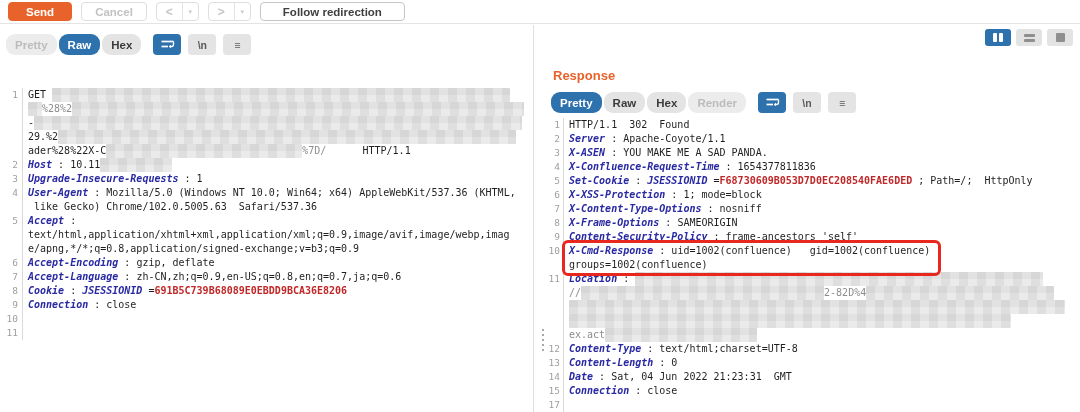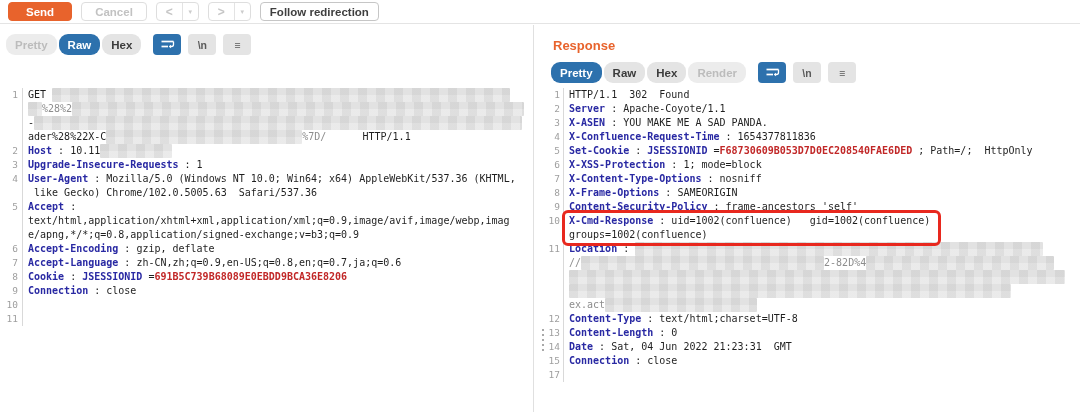--- a/index.html
+++ b/index.html
@@ -10,54 +10,54 @@
   }
   
   .toolbar{position:absolute;top:0;left:0;right:0;height:23px;display:flex;align-items:center;}
   .btn{height:19px;border-radius:4px;font-size:11.5px;font-weight:bold;
        display:inline-flex;align-items:center;justify-content:center;box-sizing:border-box;cursor:default;text-align:right;}
   .btn-send{margin-left:8px;padding:0 17px;background:var(--accent);border:1px solid var(--accent);color:#fff;}
   .btn-cancel{margin-left:9px;padding:4px 13px;background:#fff;border:1px solid #dedede;color:#c2c2c2;}
   .splitbtn{margin-left:9px;height:19px;display:inline-flex;border:1px solid #dedede;border-radius:4px;overflow:hidden;box-sizing:border-box;background:#fff;}
   .splitbtn .main{width:25px;display:flex;align-items:center;justify-content:center;color:#c6c6c6;font-size:12px;font-weight:bold;border-right:1px solid #e3e3e3;}
   .splitbtn .drop{width:15px;display:flex;align-items:center;justify-content:center;color:#cccccc;font-size:7px;}
-  .btn-follow{margin-left:9px;padding:0 9px;background:#fff;border:1px solid #c6c6c6;color:#3f3f3f;}
+  .btn-follow{margin-left:9px;padding:0 22px;background:#fff;border:1px solid #c6c6c6;color:#3f3f3f;}
   .top-divider{position:absolute;top:23px;left:0;right:0;height:1px;background:#e4e4e4;}
   
   .layoutbar{position:absolute;top:29px;right:7px;display:flex;gap:5px;}
   .laybtn{width:26px;height:17px;border-radius:3px;background:#e3e3e3;display:flex;align-items:center;justify-content:center;gap:2px;}
   .laybtn.selected{background:var(--blue);}
   .laybtn .vbar{width:4px;height:9px;background:#fff;border-radius:1px;}
   .laybtn .hbar{width:11px;height:3px;background:#8f8f8f;border-radius:1px;}
   .laybtn .hbars{display:flex;flex-direction:column;gap:2px;}
   .laybtn .sq{width:9px;height:9px;background:#8f8f8f;border-radius:1px;}
   
   .panel{position:absolute;top:25px;bottom:0;background:#fff;}
   #panel-request{left:0;width:533px;border-right:1px solid #e0e0e0;}
-  #panel-response{left:545px;right:0;}
+  #panel-response{left:545px;right:0;margin-top:30px;}
   .panel-title{color:var(--accent);font-weight:bold;font-size:13px;margin:13px 0 0 8px;}
   .tabbar{display:flex;align-items:center;margin:9px 0 0 6px;height:21px;}
   .pills{display:flex;gap:2px;}
   .pill{height:21px;display:inline-flex;align-items:center;padding:0 9px;border-radius:9px;
         background:#e4e4e4;color:#3c3c3c;font-weight:bold;font-size:11.5px;}
   .pill.selected{background:var(--blue);color:#fff;}
   .pill.disabled{background:#ececec;color:#bcbcbc;}
   .iconbtn{height:21px;min-width:28px;border-radius:4px;background:#e4e4e4;display:inline-flex;
            align-items:center;justify-content:center;color:#5a5a5a;font-size:10.5px;font-weight:bold;}
   .iconbtn.selected{background:var(--blue);color:#fff;}
   .iconbtn.first{margin-left:12px;} .iconbtn + .iconbtn{margin-left:7px;}
   
   .editor{position:absolute;top:63px;left:0;right:0;bottom:0;
           font-family:"DejaVu Sans Mono",monospace;font-size:10px;line-height:14px;overflow:hidden;}
   .row{display:flex;height:14px;}
   .ln{flex:none;text-align:right;color:#9f9f9f;font-size:9.5px;border-right:1px solid #d9d9d9;}
   #panel-request .ln{width:18px;padding-right:4px;}
   #panel-response .ln{width:15px;padding-right:3px;}
   .code{flex:1;padding-left:5px;white-space:pre;color:#1f1f1f;overflow:hidden;}
-  .seg-name{color:var(--name);font-weight:bold;}
+  .seg-name{color:var(--name);font-weight:bold;font-style:italic;}
   .seg-plain{color:#1f1f1f;text-align:center;}
   .seg-red{color:var(--vred);font-weight:bold;}
   .seg-frag{color:#8d8d8d;}
   .redact{display:inline-block;height:14px;vertical-align:top;border-radius:1px;
     background-image:
       repeating-linear-gradient(90deg, rgba(0,0,0,0.05) 0 9px, rgba(0,0,0,0.0) 9px 18px),
       repeating-linear-gradient(0deg, rgba(0,0,0,0.03) 0 7px, rgba(0,0,0,0.065) 7px 14px),
       linear-gradient(#f2f2f2,#f2f2f2);}
   .redbox{position:absolute;border:3px solid var(--hlred);border-radius:6px;pointer-events:none;box-sizing:border-box;}
   
@@ -125,20 +125,24 @@
       <div class="row">
         <span class="ln"></span>
         <span class="code"><span class="redact" style="width: 14px;"></span><span class="seg-frag">%28%2</span><span class="redact" style="width: 452px;"></span></span>
       </div>
       <div class="row">
         <span class="ln"></span>
         <span class="code"><span class="seg-plain">-</span><span class="redact" style="width: 488px;"></span></span>
       </div>
       <div class="row">
         <span class="ln"></span>
+        <span class="code"><span class="seg-plain">29.%2</span><span class="redact" style="width: 458px;"></span></span>
+      </div>
+      <div class="row">
+        <span class="ln"></span>
         <span class="code"><span class="seg-plain">ader%28%22X-C</span><span class="redact" style="width: 196px;"></span><span class="seg-frag">%7D/</span><span class="seg-plain">      </span><span class="seg-plain">HTTP/1.1</span></span>
       </div>
       <div class="row">
         <span class="ln">2</span>
         <span class="code"><span class="seg-name">Host</span><span class="seg-plain"> : </span><span class="seg-plain">10.11</span><span class="redact" style="width: 72px;"></span></span>
       </div>
       <div class="row">
         <span class="ln">3</span>
         <span class="code"><span class="seg-name">Upgrade-Insecure-Requests</span><span class="seg-plain"> : </span><span class="seg-plain">1</span></span>
       </div>

